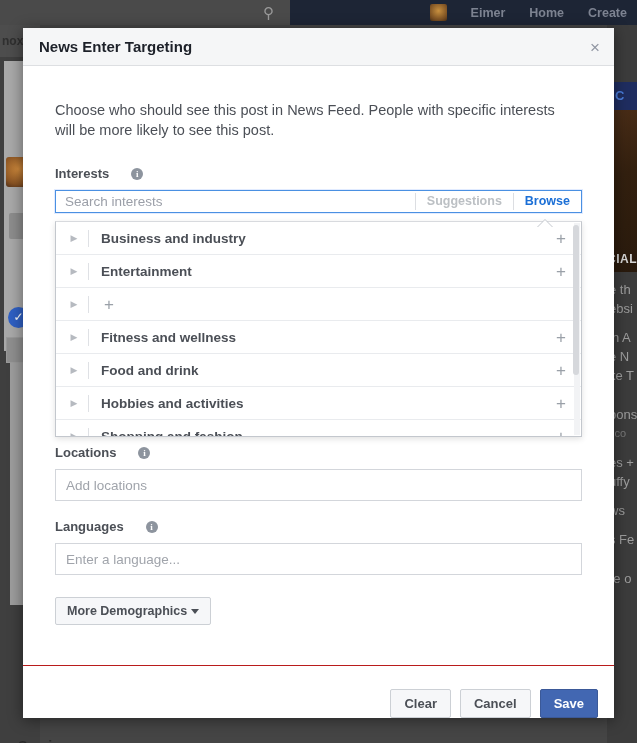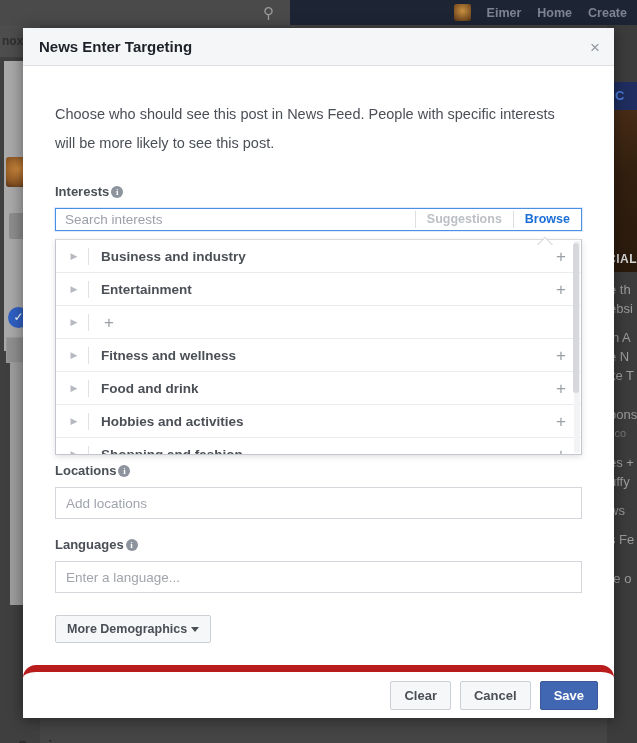--- a/index.html
+++ b/index.html
@@ -20,21 +20,21 @@
   .bg-topbar-left {
     position: absolute; left: 0; top: 0; width: 290px; height: 25px;
     background: #4a4a4a;
   }
   .bg-search-icon {
     position: absolute; left: 260px; top: 4px; width: 17px; height: 17px;
     color: #9a9a9a; font-size: 15px; line-height: 17px; text-align: center;
   }
   .bg-topbar-right {
     position: absolute; right: 4px; top: 0; height: 25px;
-    display: flex; align-items: center; gap: 16px;
+    display: flex; align-items: center; gap: 24px;
     font-size: 12.5px; font-weight: bold; color: #7d8391;
     padding-right: 6px;
   }
   .bg-avatar-small {
     width: 17px; height: 17px; border-radius: 2px;
     background: radial-gradient(circle at 50% 40%, #c8903f 0%, #7a4f22 70%, #4c2f14 100%);
     display: inline-block;
   }
   .bg-nav-item { white-space: nowrap; }
 
@@ -127,26 +127,26 @@
     position: absolute; right: 14px; top: 50%; transform: translateY(-50%);
     font-size: 17px; color: #9197a3; line-height: 1; cursor: pointer;
     font-family: "Liberation Sans", sans-serif;
   }
 
   .modal-body {
     flex: 1 1 auto; position: relative; padding: 34px 32px 0 32px;
     overflow: visible;
   }
   .intro {
-    font-size: 14.5px; color: #4b4f56; line-height: 29px; width: 522px;
+    font-size: 14.5px; color: #4b4f56; line-height: 20px; width: 522px;
   }
 
   .field-label {
     font-size: 13px; font-weight: bold; color: #4b4f56;
-    display: flex; align-items: center; gap: 2px;
+    display: flex; align-items: center; gap: 22px;
   }
   .info-icon {
     display: inline-block; width: 12px; height: 12px; border-radius: 50%;
     background: #8d949e; color: #fff; font-size: 9px; font-weight: bold;
     text-align: center; line-height: 12px; font-style: normal;
     font-family: "Liberation Serif", serif;
   }
 
   .search-wrap { position: relative; margin-top: 9px; }
   .search-box {
@@ -233,23 +233,23 @@
     height: 28px; padding: 0 11px; background: #f6f7f9;
     border: 1px solid #ccd0d5; border-radius: 2px;
     font-size: 12.5px; font-weight: bold; color: #4b4f56; cursor: pointer;
   }
   .caret-down-sm {
     width: 0; height: 0; border-left: 4.5px solid transparent;
     border-right: 4.5px solid transparent; border-top: 5px solid #4b4f56;
   }
 
   .modal-footer {
-    flex: 0 0 53px; border-top: 7px solid #b91c1c;
-    display: flex; align-items: center; justify-content: flex-end;
-    padding: 0 16px; gap: 9px; background: #fff; border-radius: 13px;
+    flex: 0 0 53px; border-top: 1px solid #b91c1c;
+    display: flex; align-items: flex-end; justify-content: flex-end;
+    padding: 0 16px; gap: 9px; background: #fff;
   }
   .btn {
     height: 29px; padding: 0 13px; border-radius: 2px; font-size: 13px;
     font-weight: bold; cursor: pointer; border: 1px solid #ccd0d5;
     background: #f6f7f9; color: #4b4f56;
     font-family: "Liberation Sans", sans-serif;
   }
   .btn-primary { background: #4267b2; border-color: #3b5998; color: #fff; }
 </style>
 </head>

